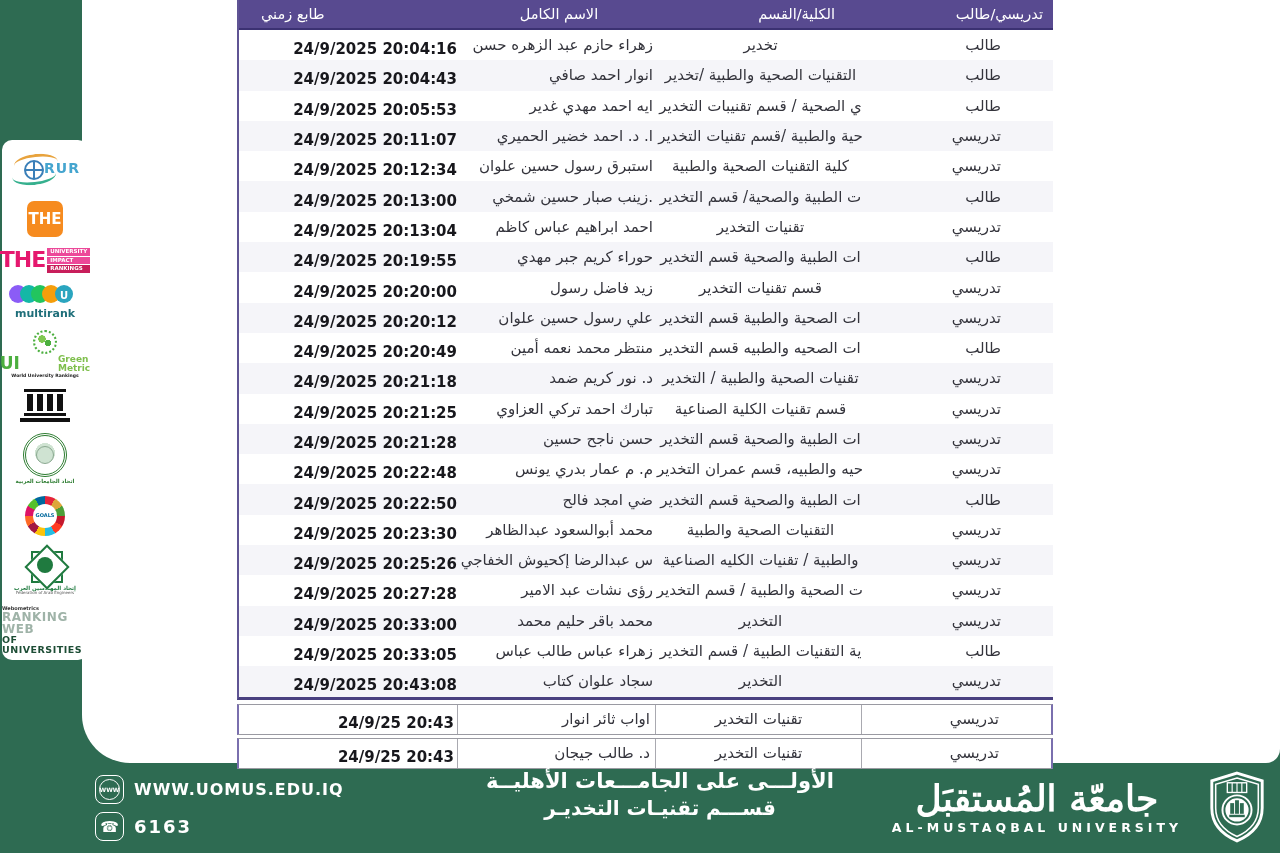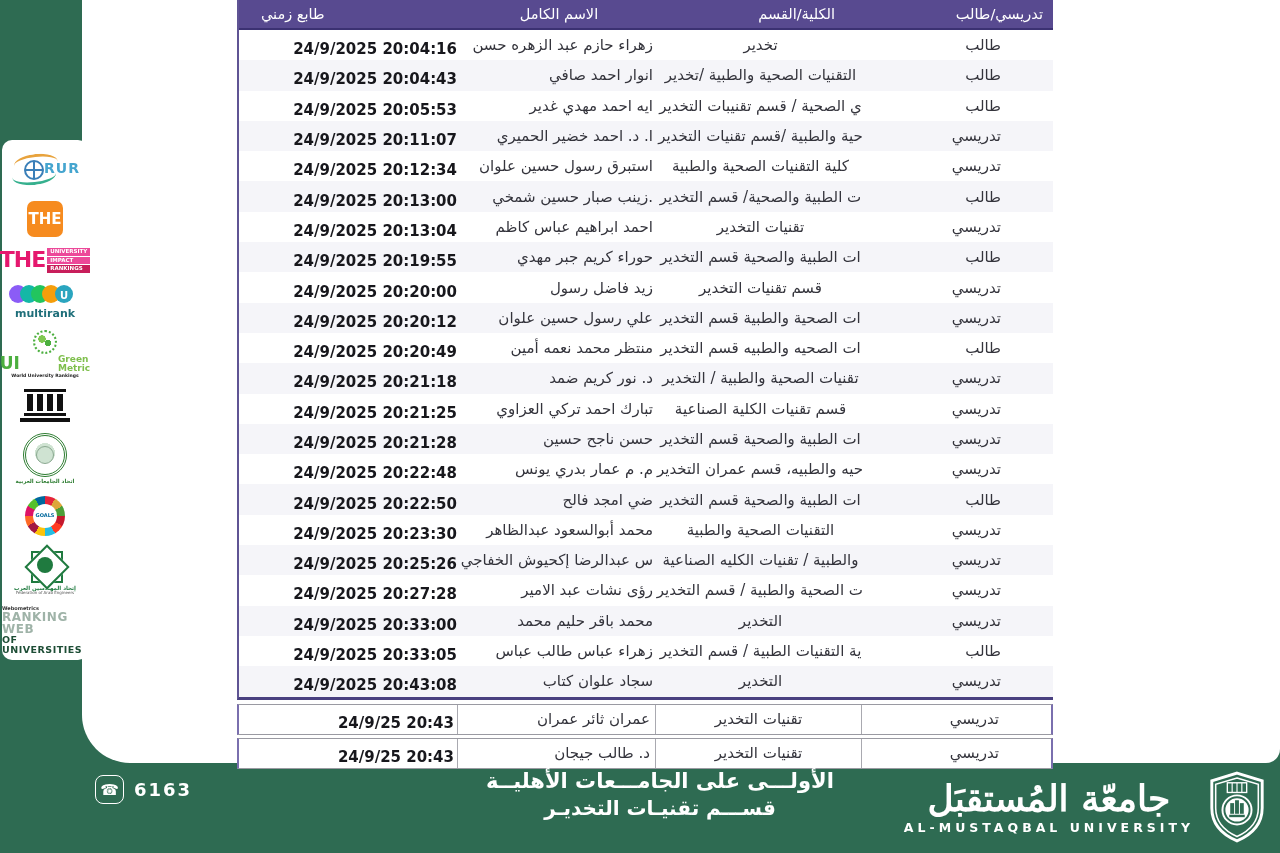--- a/index.html
+++ b/index.html
@@ -135,21 +135,21 @@
     align-items:center;justify-content:center;flex:none;}
   .cicon .globe{width:19px;height:19px;border-radius:50%;border:1.3px solid #fff;
     display:flex;align-items:center;justify-content:center;font-size:6px;font-weight:bold;color:#fff;}
   .cicon .phone{font-size:15px;color:#fff;}
   .c-web{font-size:16px;font-weight:bold;letter-spacing:1px;}
   .c-tel{font-size:18px;font-weight:bold;letter-spacing:2px;}
   .slogan{position:absolute;left:390px;top:6px;width:540px;text-align:center;direction:rtl;font-weight:bold;}
   .sl1{font-size:21px;margin-bottom:3px;}
   .sl2{font-size:18.5px;margin-bottom:3px;}
   .sl3{font-size:20px;}
-  .brand{position:absolute;right:12px;top:8px;display:flex;align-items:center;gap:12px;}
+  .brand{position:absolute;right:12px;top:8px;display:flex;align-items:center;gap:24px;}
   .brand-text{display:flex;flex-direction:column;align-items:center;}
   .brand-ar{font-family:"DejaVu Serif","Liberation Serif",serif;font-size:36px;font-weight:bold;direction:rtl;line-height:1.1;}
   .brand-en{font-size:12.5px;font-weight:bold;letter-spacing:4px;margin-top:2px;}
 </style>
 </head>
 <body>
 
 <div class="panel"></div>
 
 <div class="table-wrap">
@@ -315,21 +315,21 @@
           <div class="c-name">سجاد علوان كتاب</div>
           <div class="c-time">24/9/2025 20:43:08</div>
         </div>
       </div>
   </div>
   <div class="t2">
 
       <div class="row">
         <div class="c-type">تدريسي</div>
         <div class="c-college">تقنيات التخدير</div>
-        <div class="c-name">عمران ثائر عمران</div>
+        <div class="c-name">اواب ثائر انوار</div>
         <div class="c-time">24/9/25 20:43</div>
       </div>
 
       <div class="row alt">
         <div class="c-type">تدريسي</div>
         <div class="c-college">تقنيات التخدير</div>
         <div class="c-name">د. طالب جيجان</div>
         <div class="c-time">24/9/25 20:43</div>
       </div>
     </div>
@@ -422,20 +422,26 @@
   <div class="logo">
     <span class="web-top">Webometrics</span>
     <span class="web-l1">RANKING WEB</span>
     <span class="web-l2">OF UNIVERSITIES</span>
   </div>
 </div>
 
 <div class="footer">
 
   <div class="contact">
+    <div class="contact-row">
+      <span class="cicon">
+          <span class="globe">WWW</span>
+        </span>
+      <span class="c-web">WWW.UOMUS.EDU.IQ</span>
+    </div>
     <div class="contact-row">
       <span class="cicon">
           <span class="phone">☎</span>
         </span>
       <span class="c-tel">6163</span>
     </div>
   </div>
 
   <div class="slogan">
     <div class="sl1">الأولـــى على الجامـــعات الأهليــة</div>

